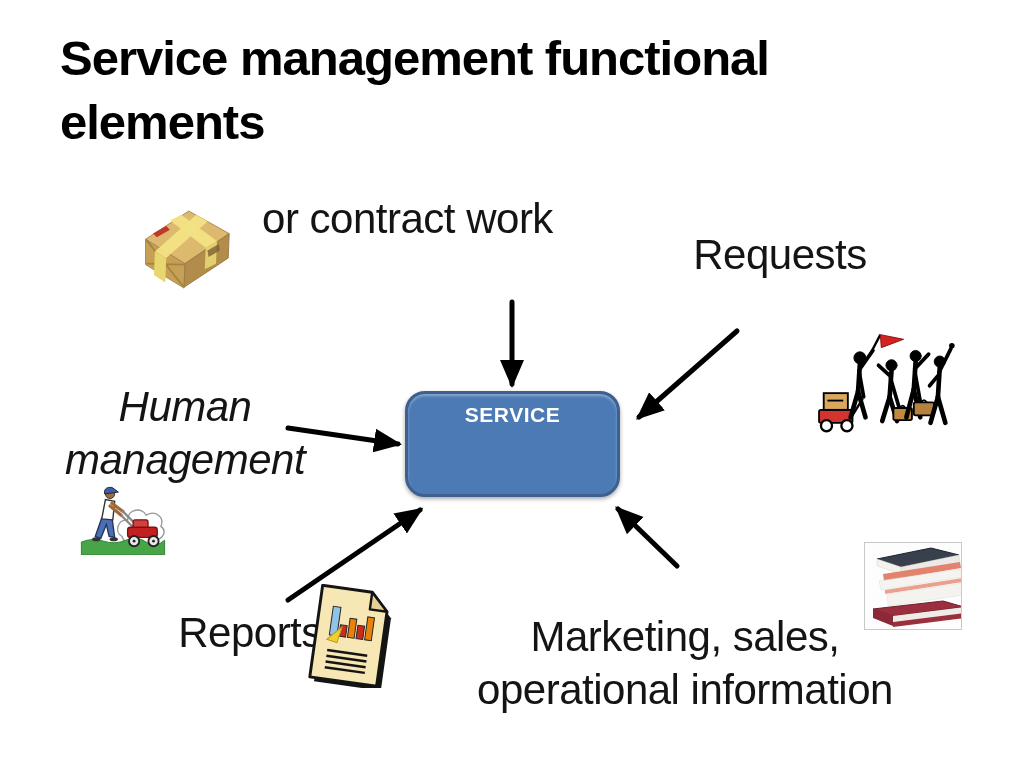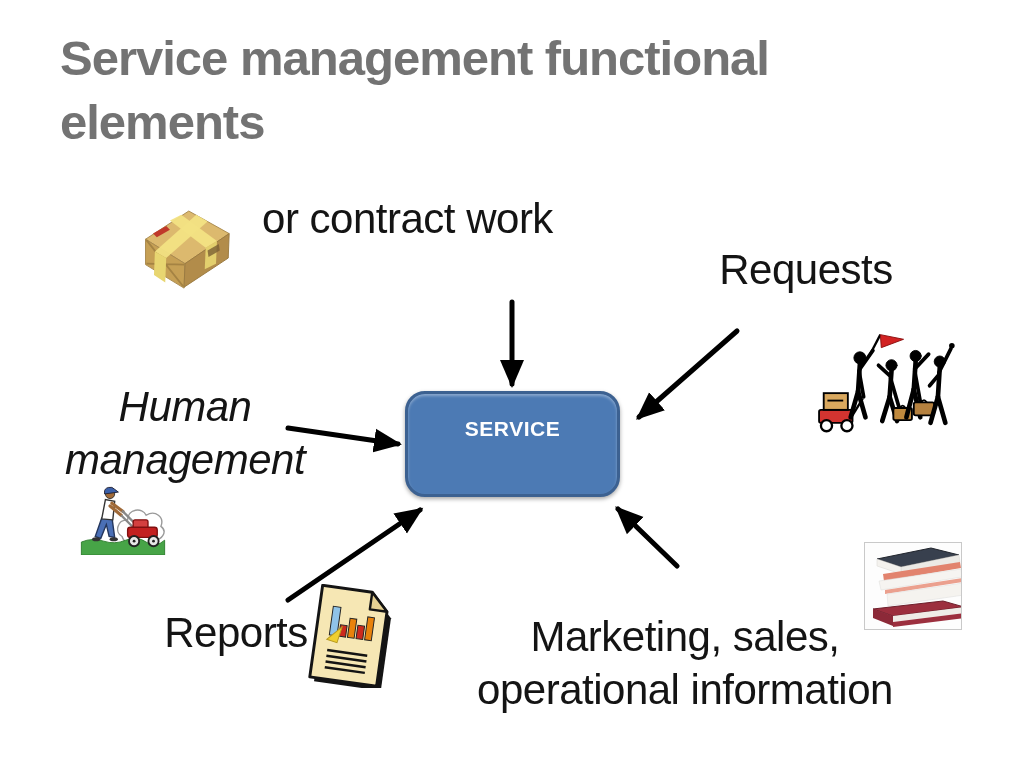--- a/index.html
+++ b/index.html
@@ -15,57 +15,57 @@
     font-size:49px; font-weight:bold; line-height:64px; letter-spacing:-1px;
   }
   .node-label {
     position:absolute; text-align:center;
     font-size:42px; line-height:53px; color:#141414; letter-spacing:-0.5px;
   }
   .node-label span { display:block; }
   #center-box {
     left:405px; top:391px; width:215px; height:106px;
     border:3px solid; border-radius:20px;
-    padding-top:20px; text-align:center;
+    padding-top:6px; text-align:center;
     font-size:21px; font-weight:bold; line-height:30px; letter-spacing:0.5px;
     box-shadow:0 2px 4px rgba(0,0,0,0.35), inset 0 2px 3px rgba(255,255,255,0.35);
   }
   #center-box span { display:block; }
   #books-icon {
     left:864px; top:542px; width:98px; height:88px;
     border:1px solid #c9c9c9; background:#fdfdfd; overflow:hidden;
   }
   svg { display:block; }
   #arrows { left:0; top:0; pointer-events:none; }
 </style>
 </head>
 <body>
 
 <div id="slide">
 
-  <div id="title" class="abs" style="color: #737373;">Service management functional elements</div>
+  <div id="title" class="abs" style="color: #000000;">Service management functional elements</div>
 
   <svg class="abs" style="left:138px;top:195px;" width="94" height="96" viewBox="0 0 100 100">
     <polygon points="8,46 54,16 97,40 50,72" fill="#dcb96e" stroke="#a98a4f" stroke-width="1"></polygon>
     <polygon points="8,46 50,72 49,98 8,73" fill="#c6a055" stroke="#a98a4f" stroke-width="1"></polygon>
     <polygon points="50,72 97,40 96,66 49,97" fill="#b28c4a" stroke="#9a7a40" stroke-width="1"></polygon>
     <path d="M9,47 L48,96 M49,73 L9,72" stroke="#9a7a3e" stroke-width="2" opacity="0.75" fill="none"></path>
     <polygon points="34,26 46,20 84,48 72,55" fill="#f2e183" opacity="0.95"></polygon>
     <polygon points="72,55 84,48 83,72 71,78" fill="#e3cf6d"></polygon>
     <polygon points="62,20 74,27 30,66 18,59" fill="#f2e183" opacity="0.95"></polygon>
     <polygon points="18,59 30,66 29,92 17,84" fill="#e8d671"></polygon>
     <polygon points="16,40 30,32 34,36 20,44" fill="#c0392b"></polygon>
     <polygon points="74,58 86,51 87,58 75,65" fill="#7a5f33" opacity="0.8"></polygon>
   </svg>
 
   <div class="node-label" style="left:225px;top:192px;width:365px;">
     <span>or contract work</span>
   </div>
 
-  <div class="node-label" style="left:646px;top:228px;width:320px;margin-top:15px;">
+  <div class="node-label" style="left:620px;top:228px;width:320px;">
     <span>Requests</span>
   </div>
 
   <svg class="abs" style="left:812px;top:330px;" width="146" height="104" viewBox="0 0 150 112">
 
     <rect x="4" y="86" width="36" height="14" rx="2" fill="#d23430" stroke="#000" stroke-width="2"></rect>
     <circle cx="12" cy="103" r="6" fill="#fff" stroke="#000" stroke-width="2.5"></circle>
     <circle cx="34" cy="103" r="6" fill="#fff" stroke="#000" stroke-width="2.5"></circle>
     <rect x="9" y="68" width="26" height="18" fill="#d9a85e" stroke="#000" stroke-width="2"></rect>
     <line x1="13" y1="76" x2="30" y2="76" stroke="#000" stroke-width="2"></line>
@@ -140,21 +140,21 @@
     <circle cx="57" cy="65" r="5.5" fill="#e8e8e8" stroke="#222" stroke-width="2"></circle>
     <circle cx="78" cy="65" r="5.5" fill="#e8e8e8" stroke="#222" stroke-width="2"></circle>
     <circle cx="57" cy="65" r="1.5" fill="#222"></circle>
     <circle cx="78" cy="65" r="1.5" fill="#222"></circle>
   </svg>
 
   <div id="center-box" class="abs" style="background-color: rgb(76, 122, 180); border-color: rgb(60, 97, 145); color: rgb(255, 255, 255);">
     <span>SERVICE</span>
   </div>
 
-  <div class="node-label" style="left:156px;top:606px;width:160px;text-align:center;">
+  <div class="node-label" style="left:170px;top:606px;width:160px;text-align:center;">
     <span>Reports</span>
   </div>
 
   <svg class="abs" style="left:306px;top:584px;" width="92" height="104" viewBox="0 0 95 108">
     <g transform="rotate(8 47 54)">
       <path d="M15,12 H67 L85,30 V106 H15 Z" fill="#141414"></path>
       <path d="M10,6 H62 L80,24 V102 H10 Z" fill="#f6e7b4" stroke="#141414" stroke-width="3" stroke-linejoin="round"></path>
       <path d="M62,6 L80,24 L62,24 Z" fill="#e6d193" stroke="#141414" stroke-width="2.5" stroke-linejoin="round"></path>
       <g stroke="#222" stroke-width="1">
         <rect x="24" y="26" width="8" height="30" fill="#8fc3e8"></rect>

